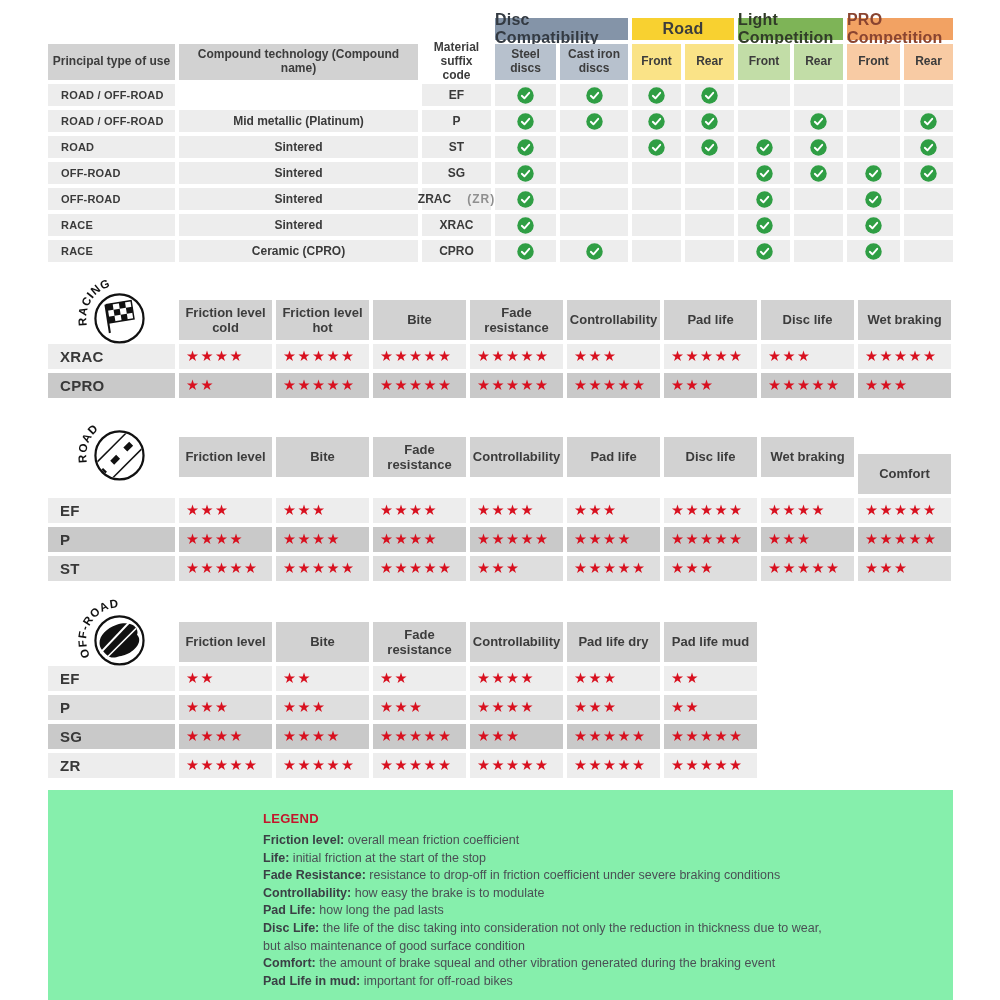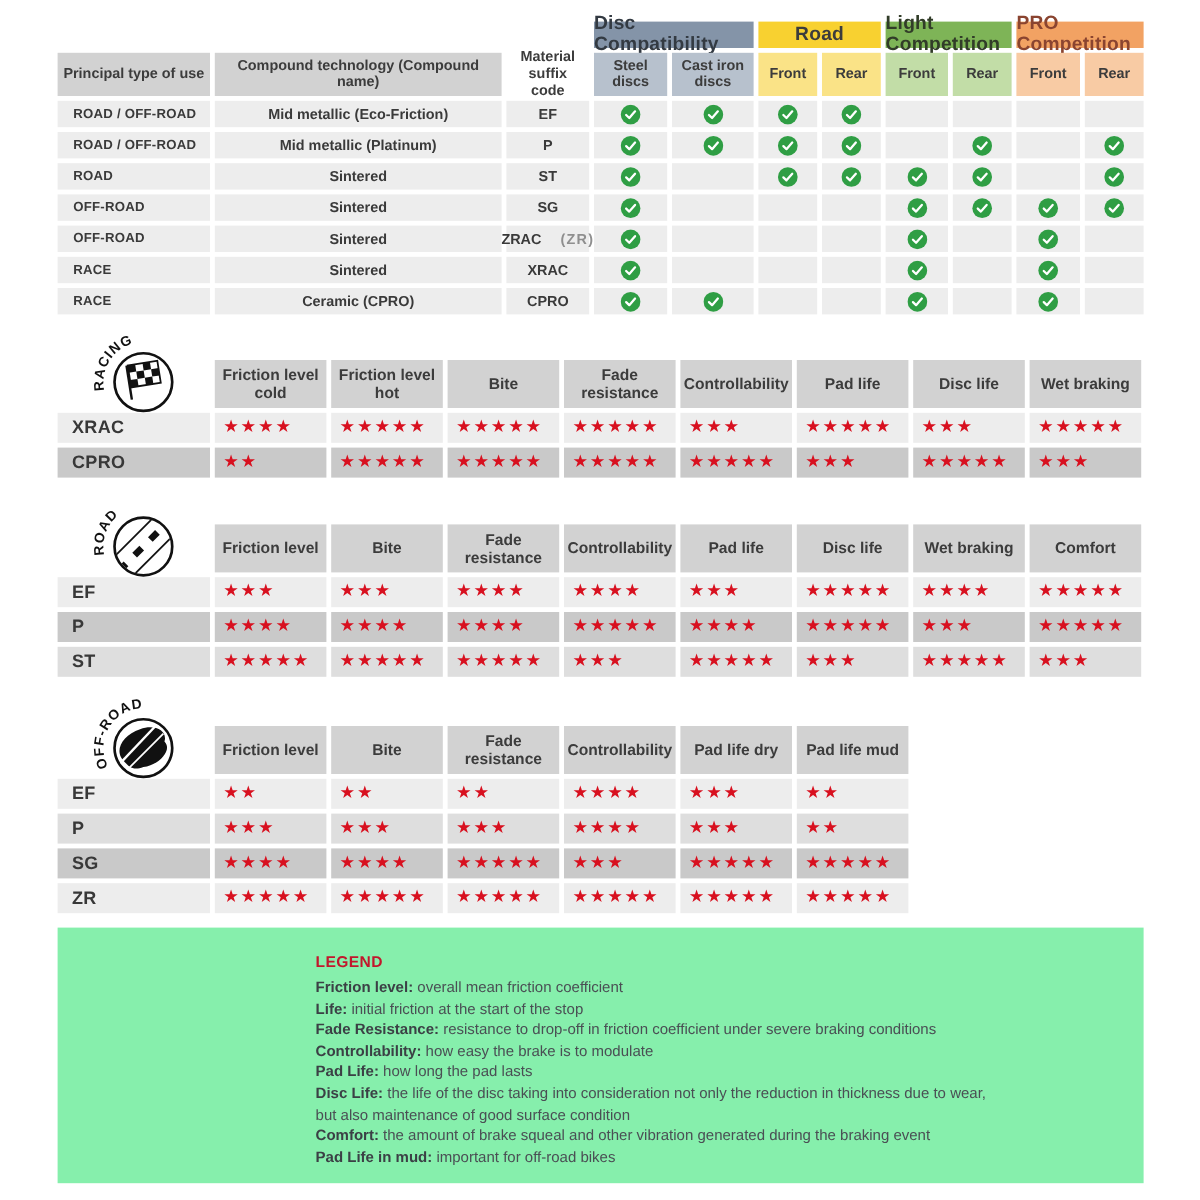--- a/index.html
+++ b/index.html
@@ -58,21 +58,20 @@
         <div class="colhead nobg" style="grid-area: 2 / 3;">Material suffix code</div>
         <div class="subhead" style="background: rgb(183, 193, 205); grid-area: 2 / 4;">Steel discs</div>
         <div class="subhead" style="background: rgb(183, 193, 205); grid-area: 2 / 5;">Cast iron discs</div>
         <div class="subhead" style="background: rgb(250, 227, 135); grid-area: 2 / 6;">Front</div>
         <div class="subhead" style="background: rgb(250, 227, 135); grid-area: 2 / 7;">Rear</div>
         <div class="subhead" style="background: rgb(194, 221, 167); grid-area: 2 / 8;">Front</div>
         <div class="subhead" style="background: rgb(194, 221, 167); grid-area: 2 / 9;">Rear</div>
         <div class="subhead" style="background: rgb(248, 203, 164); grid-area: 2 / 10;">Front</div>
         <div class="subhead" style="background: rgb(248, 203, 164); grid-area: 2 / 11;">Rear</div>
         <div class="cell use" style="grid-area: 3 / 1;">ROAD / OFF-ROAD</div>
-        <div class="cell" style="grid-area: 3 / 2;">Mid metallic (Eco-Friction)</div>
         <div class="cell" style="grid-area: 3 / 3;">EF</div>
         <div class="cell" style="grid-area: 3 / 4;">
           <span class="check">
             <svg width="17" height="17" viewBox="0 0 17 17">
               <circle cx="8.5" cy="8.5" r="8.2" fill="#2f9e44"></circle>
               <path d="M4.8 8.8 L7.4 11.3 L12.2 5.8" stroke="#fff" stroke-width="1.9" fill="none" stroke-linecap="round" stroke-linejoin="round"></path>
             </svg>
           </span>
         </div>
         <div class="cell" style="grid-area: 3 / 5;">
@@ -463,21 +462,21 @@
           </svg></div>
         <div class="grid rating-grid" style="grid-template-columns: 127px repeat(8, 93px);">
           <div class="rhead empty" style="grid-area: 1 / 1;"></div>
           <div class="rhead" style="grid-area: 1 / 2;">Friction level</div>
           <div class="rhead" style="grid-area: 1 / 3;">Bite</div>
           <div class="rhead" style="grid-area: 1 / 4;">Fade resistance</div>
           <div class="rhead" style="grid-area: 1 / 5;">Controllability</div>
           <div class="rhead" style="grid-area: 1 / 6;">Pad life</div>
           <div class="rhead" style="grid-area: 1 / 7;">Disc life</div>
           <div class="rhead" style="grid-area: 1 / 8;">Wet braking</div>
-          <div class="rhead" style="grid-area: 1 / 9;">Comfort</div>
+          <div class="rhead" style="grid-area: 1 / 9; margin-top: 17px;">Comfort</div>
           <div class="row-label" style="background: rgb(237, 237, 237); grid-area: 2 / 1;">EF</div>
           <div class="stars-cell" style="background: rgb(237, 237, 237); grid-area: 2 / 2;">
             <span class="stars" style="color: rgb(216, 16, 31);">★★★</span>
           </div>
           <div class="stars-cell" style="background: rgb(237, 237, 237); grid-area: 2 / 3;">
             <span class="stars" style="color: rgb(216, 16, 31);">★★★</span>
           </div>
           <div class="stars-cell" style="background: rgb(237, 237, 237); grid-area: 2 / 4;">
             <span class="stars" style="color: rgb(216, 16, 31);">★★★★</span>
           </div>

